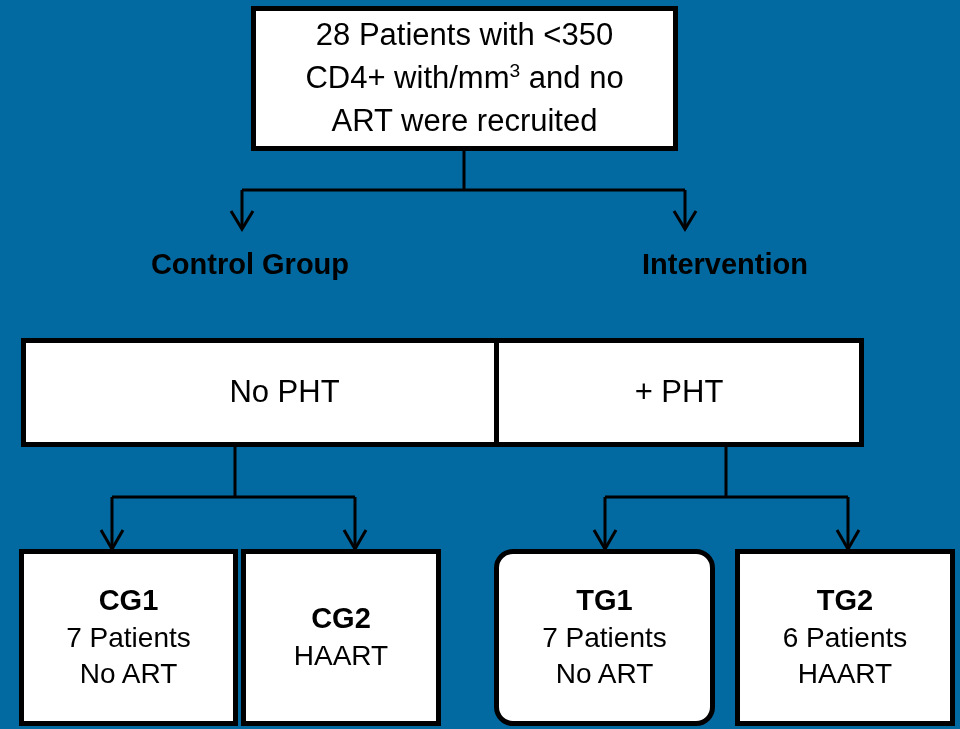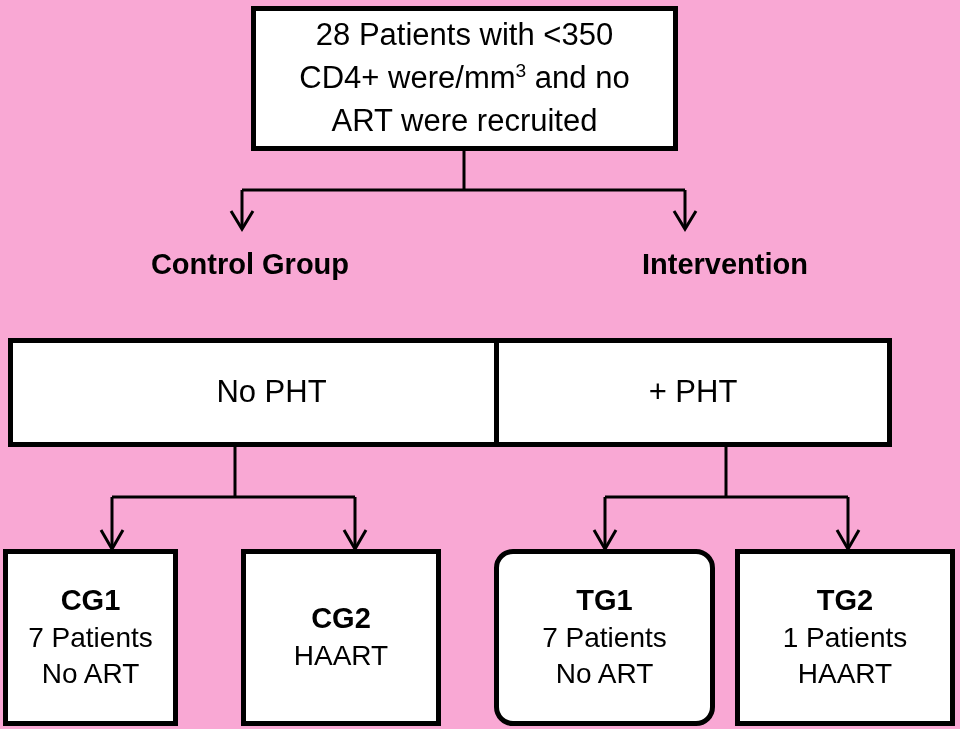--- a/index.html
+++ b/index.html
@@ -8,21 +8,21 @@
     background: #ffffff;
   }
   body {
     font-family: "Liberation Sans", sans-serif;
     color: #000000;
   }
   #canvas {
     position: relative;
     width: 960px;
     height: 729px;
-    background: #f9a8d4;
+    background: #0369a1;
     overflow: hidden;
   }
   .box {
     position: absolute;
     box-sizing: border-box;
     border: 5px solid #000000;
     background: #ffffff;
     display: flex;
     flex-direction: column;
     align-items: center;
@@ -61,46 +61,46 @@
     top: 243px;
     width: 380px;
   }
   #heading-test {
     left: 535px;
     top: 243px;
     width: 380px;
   }
   
   #box-no-pht {
-    left: 8px;
+    left: 21px;
     top: 338px;
     width: 527px;
     height: 109px;
     font-size: 31px;
   }
   #box-plus-pht {
     left: 494px;
     top: 338px;
-    width: 398px;
+    width: 370px;
     height: 109px;
     font-size: 31px;
   }
   
   .group-box {
     top: 549px;
     height: 177px;
     font-size: 28px;
   }
   .group-box .title {
     font-weight: bold;
     font-size: 29px;
     line-height: 1.34;
   }
   .group-box .line { line-height: 1.30; }
-  #box-cg1 { left: 3px;   width: 175px; }
+  #box-cg1 { left: 19px;   width: 219px; }
   #box-cg2 { left: 241px; width: 200px; }
   #box-tg1 { left: 494px; width: 221px; border-radius: 19px; }
   #box-tg2 { left: 735px; width: 220px; }
   
   #connectors {
     position: absolute;
     left: 0;
     top: 0;
     width: 960px;
     height: 729px;
@@ -112,21 +112,21 @@
     stroke-width: 3;
   }
 </style>
 </head>
 <body>
 
 <div id="canvas">
 
   <div class="box" id="box-top">
     <span class="line">28 Patients with &lt;350</span>
-    <span class="line"><span>CD4+ were/mm</span><sup>3</sup><span> and no</span></span>
+    <span class="line"><span>CD4+ with/mm</span><sup>3</sup><span> and no</span></span>
     <span class="line">ART  were recruited</span>
   </div>
 
   <div class="arm-heading" id="heading-control">
     <div>Control Group</div>
   </div>
   <div class="arm-heading" id="heading-test">
     <div>Intervention</div>
   </div>
 
@@ -146,21 +146,21 @@
     <span class="line title">CG2</span>
     <span class="line">HAART</span>
   </div>
   <div class="box group-box" id="box-tg1">
     <span class="line title">TG1</span>
     <span class="line">7 Patients</span>
     <span class="line">No ART</span>
   </div>
   <div class="box group-box" id="box-tg2">
     <span class="line title">TG2</span>
-    <span class="line">1 Patients</span>
+    <span class="line">6 Patients</span>
     <span class="line">HAART</span>
   </div>
 
   <svg id="connectors" viewBox="0 0 960 729">
 
     <polyline points="464,150 464,190"></polyline>
     <polyline points="242,190 685,190"></polyline>
     <polyline points="242,190 242,228"></polyline>
     <polyline points="685,190 685,228"></polyline>
     <polyline points="231,211 242,229 253,211"></polyline>

